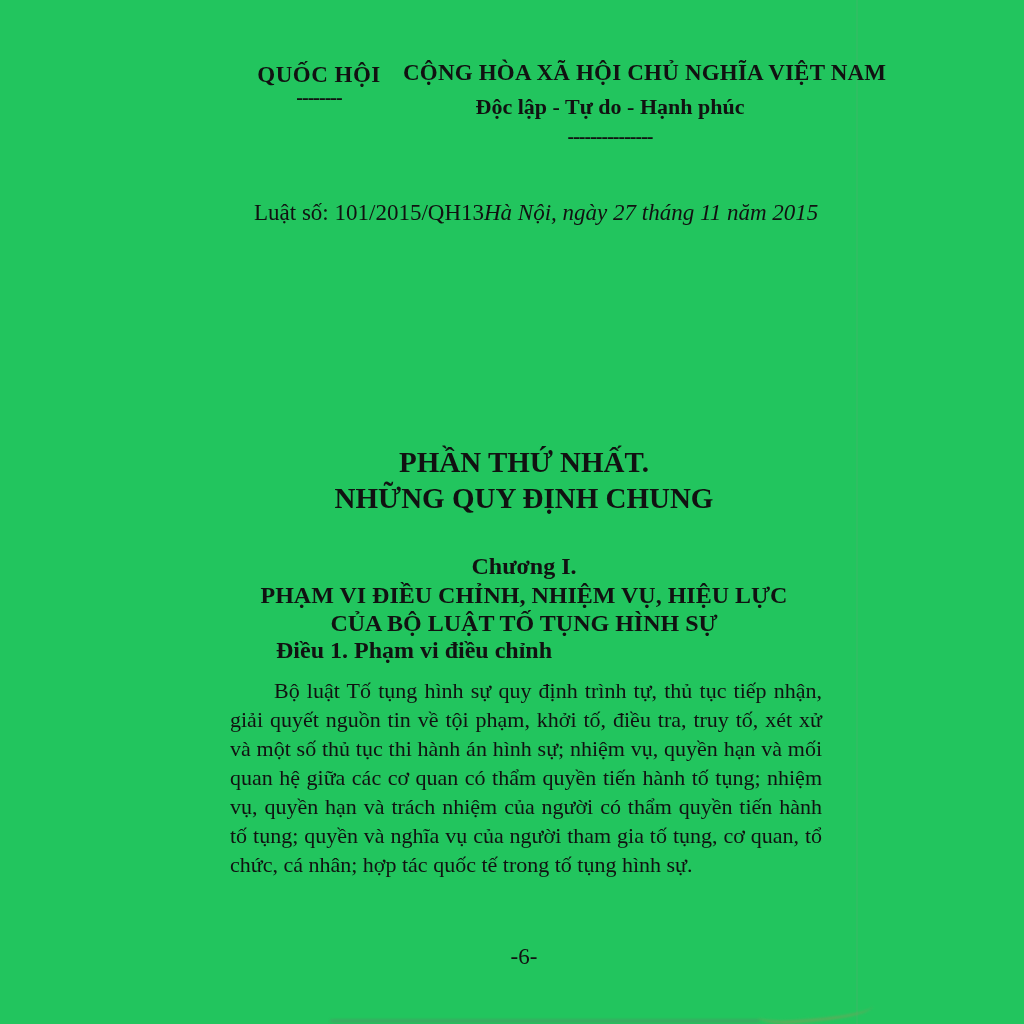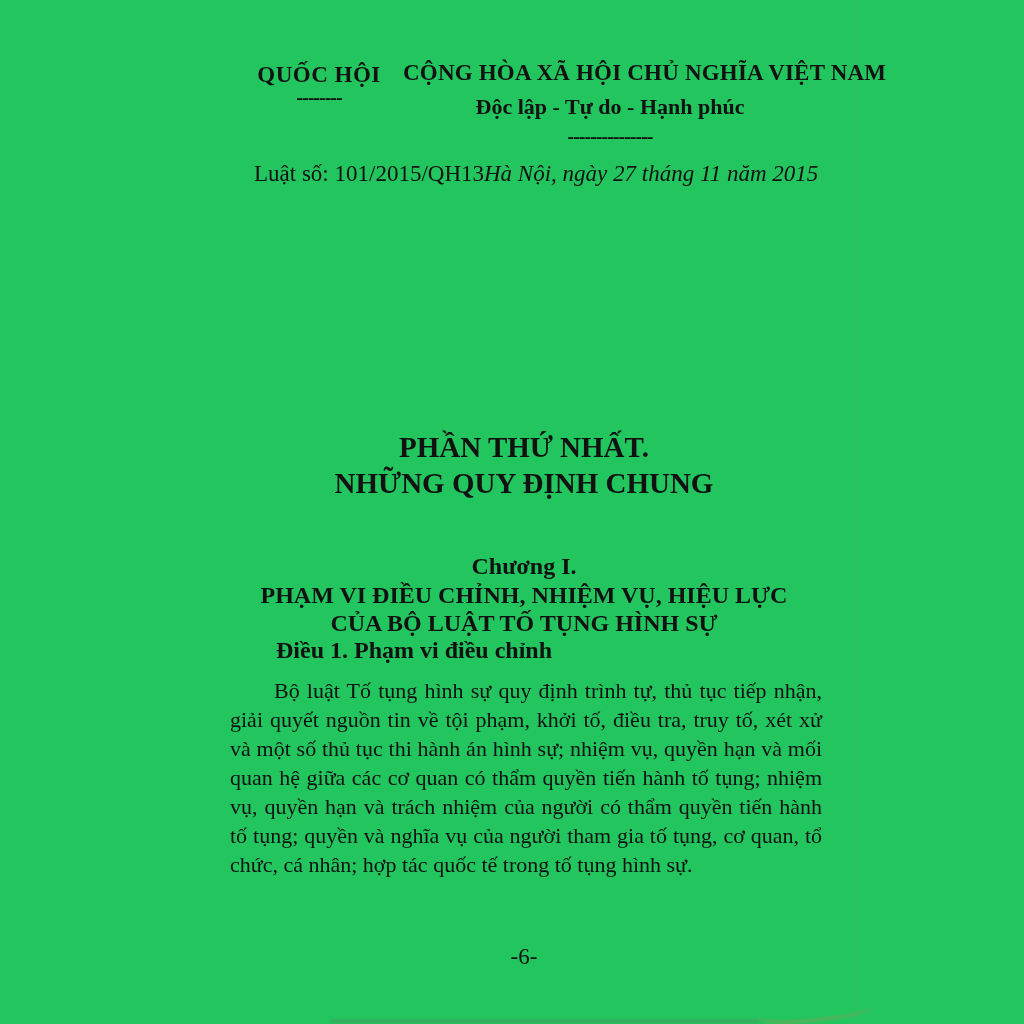--- a/index.html
+++ b/index.html
@@ -24,37 +24,37 @@
   }
   .country-name{font-size:23px;font-weight:bold;white-space:nowrap;letter-spacing:.2px;}
   .motto{font-size:22px;font-weight:bold;margin-top:8px;}
   .sep-dashes2{font-size:20px;font-weight:bold;line-height:20px;margin-top:6px;letter-spacing:-1px;}
   
   .meta-row{
     position:absolute;top:161px;left:254px;width:562px;
     display:flex;justify-content:space-between;align-items:baseline;
     font-size:23px;
   }
-  .law-number{white-space:nowrap;}
+  .law-number{white-space:nowrap;margin-top:39px;}
   .issue-date{font-style:italic;white-space:nowrap;}
   
   .doc-title{
     position:absolute;top:214px;left:230px;width:588px;
     text-align:center;font-weight:bold;font-size:26px;line-height:31px;
     letter-spacing:.3px;
   }
   
   .preamble{
     position:absolute;top:301px;left:230px;width:588px;
     font-style:italic;font-size:23px;line-height:31px;text-align:justify;
   }
   .preamble p{margin:0 0 7px 0;text-indent:46px;}
   
   .part-heading{
-    position:absolute;top:429px;left:230px;width:588px;
+    position:absolute;top:444px;left:230px;width:588px;
     text-align:center;font-weight:bold;font-size:29px;line-height:36px;
   }
   
   .chapter{
     position:absolute;top:552px;left:210px;width:628px;
     text-align:center;font-weight:bold;
   }
   .chapter-number{font-size:24px;line-height:29px;}
   .chapter-title{font-size:24px;line-height:28px;}
   

